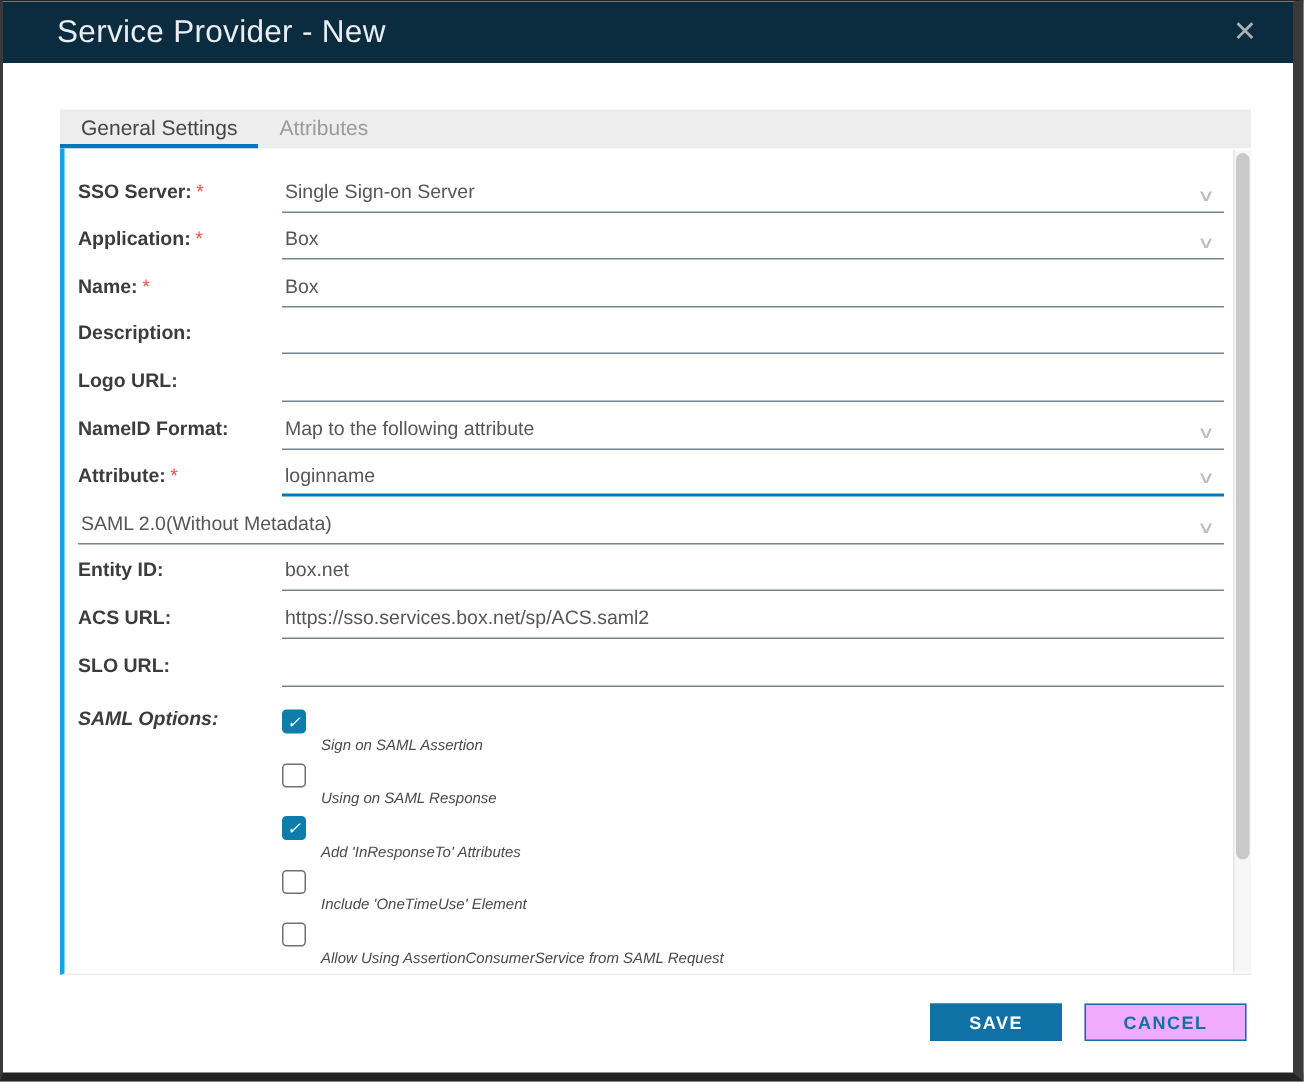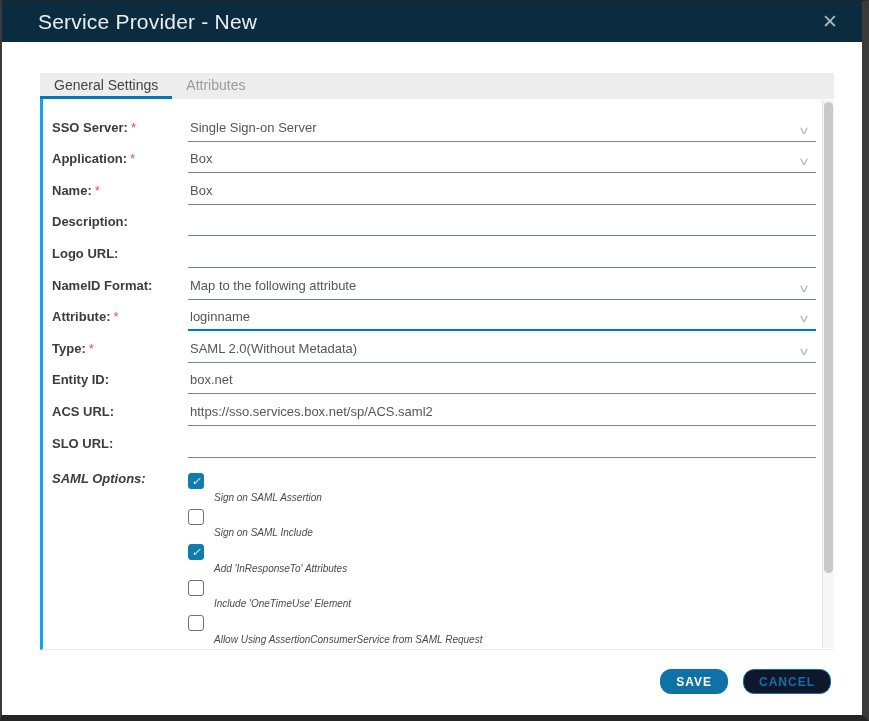--- a/index.html
+++ b/index.html
@@ -51,23 +51,23 @@
     flex:none; margin-right:10px; display:flex; align-items:center; justify-content:center;
     font-size:11px; color:#fff;
   }
   .cb.checked { background:#0e7dab; border-color:#0e7dab; }
   .clabel { font-size:10px; color:#4a4a4a;margin-top:32px; }
   
   .scrollbar { position:absolute; top:1px; right:0; bottom:1px; width:12px; background:#f7f7f7; border-left:1px solid #e6e6e6; }
   .thumb { position:absolute; top:2px; left:1px; width:9px; height:86%; background:#c9c9c9; border-radius:5px; }
   
   .footer { position:absolute; right:31px; bottom:21px; display:flex; }
-  .btn { height:25px; border-radius:11px; font-weight:700; font-size:12px; letter-spacing:1px; padding:0 15px; cursor:pointer; font-family:"Liberation Sans", sans-serif; }
+  .btn { height:25px; border-radius:0; font-weight:700; font-size:12px; letter-spacing:1px; padding:0 25px; cursor:pointer; font-family:"Liberation Sans", sans-serif; }
   .btn-save { background:#0f71a6; color:#fff; border:1px solid #0f71a6; }
-  .btn-cancel { background:#0f172a; color:#0f71a6; border:1px solid #0f71a6; margin-left:15px; }
+  .btn-cancel { background:#f0abfc; color:#0f71a6; border:1px solid #0f71a6; margin-left:15px; }
 </style>
 </head>
 <body>
 
 <div class="dialog">
 
   <div class="header">
     <div class="title">Service Provider - New</div>
     <div class="close">✕</div>
   </div>
@@ -122,21 +122,20 @@
     </div>
   </div>
         <div class="frow">
     <div class="flabel"><span class="ltext">Attribute:</span><span class="req">*</span></div>
     <div class="ffield focused">
       <span class="fvalue">loginname</span>
       <span class="chev">∨</span>
     </div>
   </div>
         <div class="frow">
-    <div class="flabel"><span class="ltext">Type:</span><span class="req">*</span></div>
     <div class="ffield">
       <span class="fvalue">SAML 2.0(Without Metadata)</span>
       <span class="chev">∨</span>
     </div>
   </div>
         <div class="frow">
     <div class="flabel"><span class="ltext">Entity ID:</span></div>
     <div class="ffield">
       <span class="fvalue">box.net</span>
       
@@ -160,21 +159,21 @@
 
     <div class="csection">
       <div class="flabel">SAML Options:</div>
       <div class="cstack" id="checks">
           <div class="crow">
     <span class="cb checked">✓</span>
     <span class="clabel">Sign on SAML Assertion</span>
   </div>
           <div class="crow">
     <span class="cb"></span>
-    <span class="clabel">Sign on SAML Include</span>
+    <span class="clabel">Using on SAML Response</span>
   </div>
           <div class="crow">
     <span class="cb checked">✓</span>
     <span class="clabel">Add 'InResponseTo' Attributes</span>
   </div>
           <div class="crow">
     <span class="cb"></span>
     <span class="clabel">Include 'OneTimeUse' Element</span>
   </div>
           <div class="crow">

